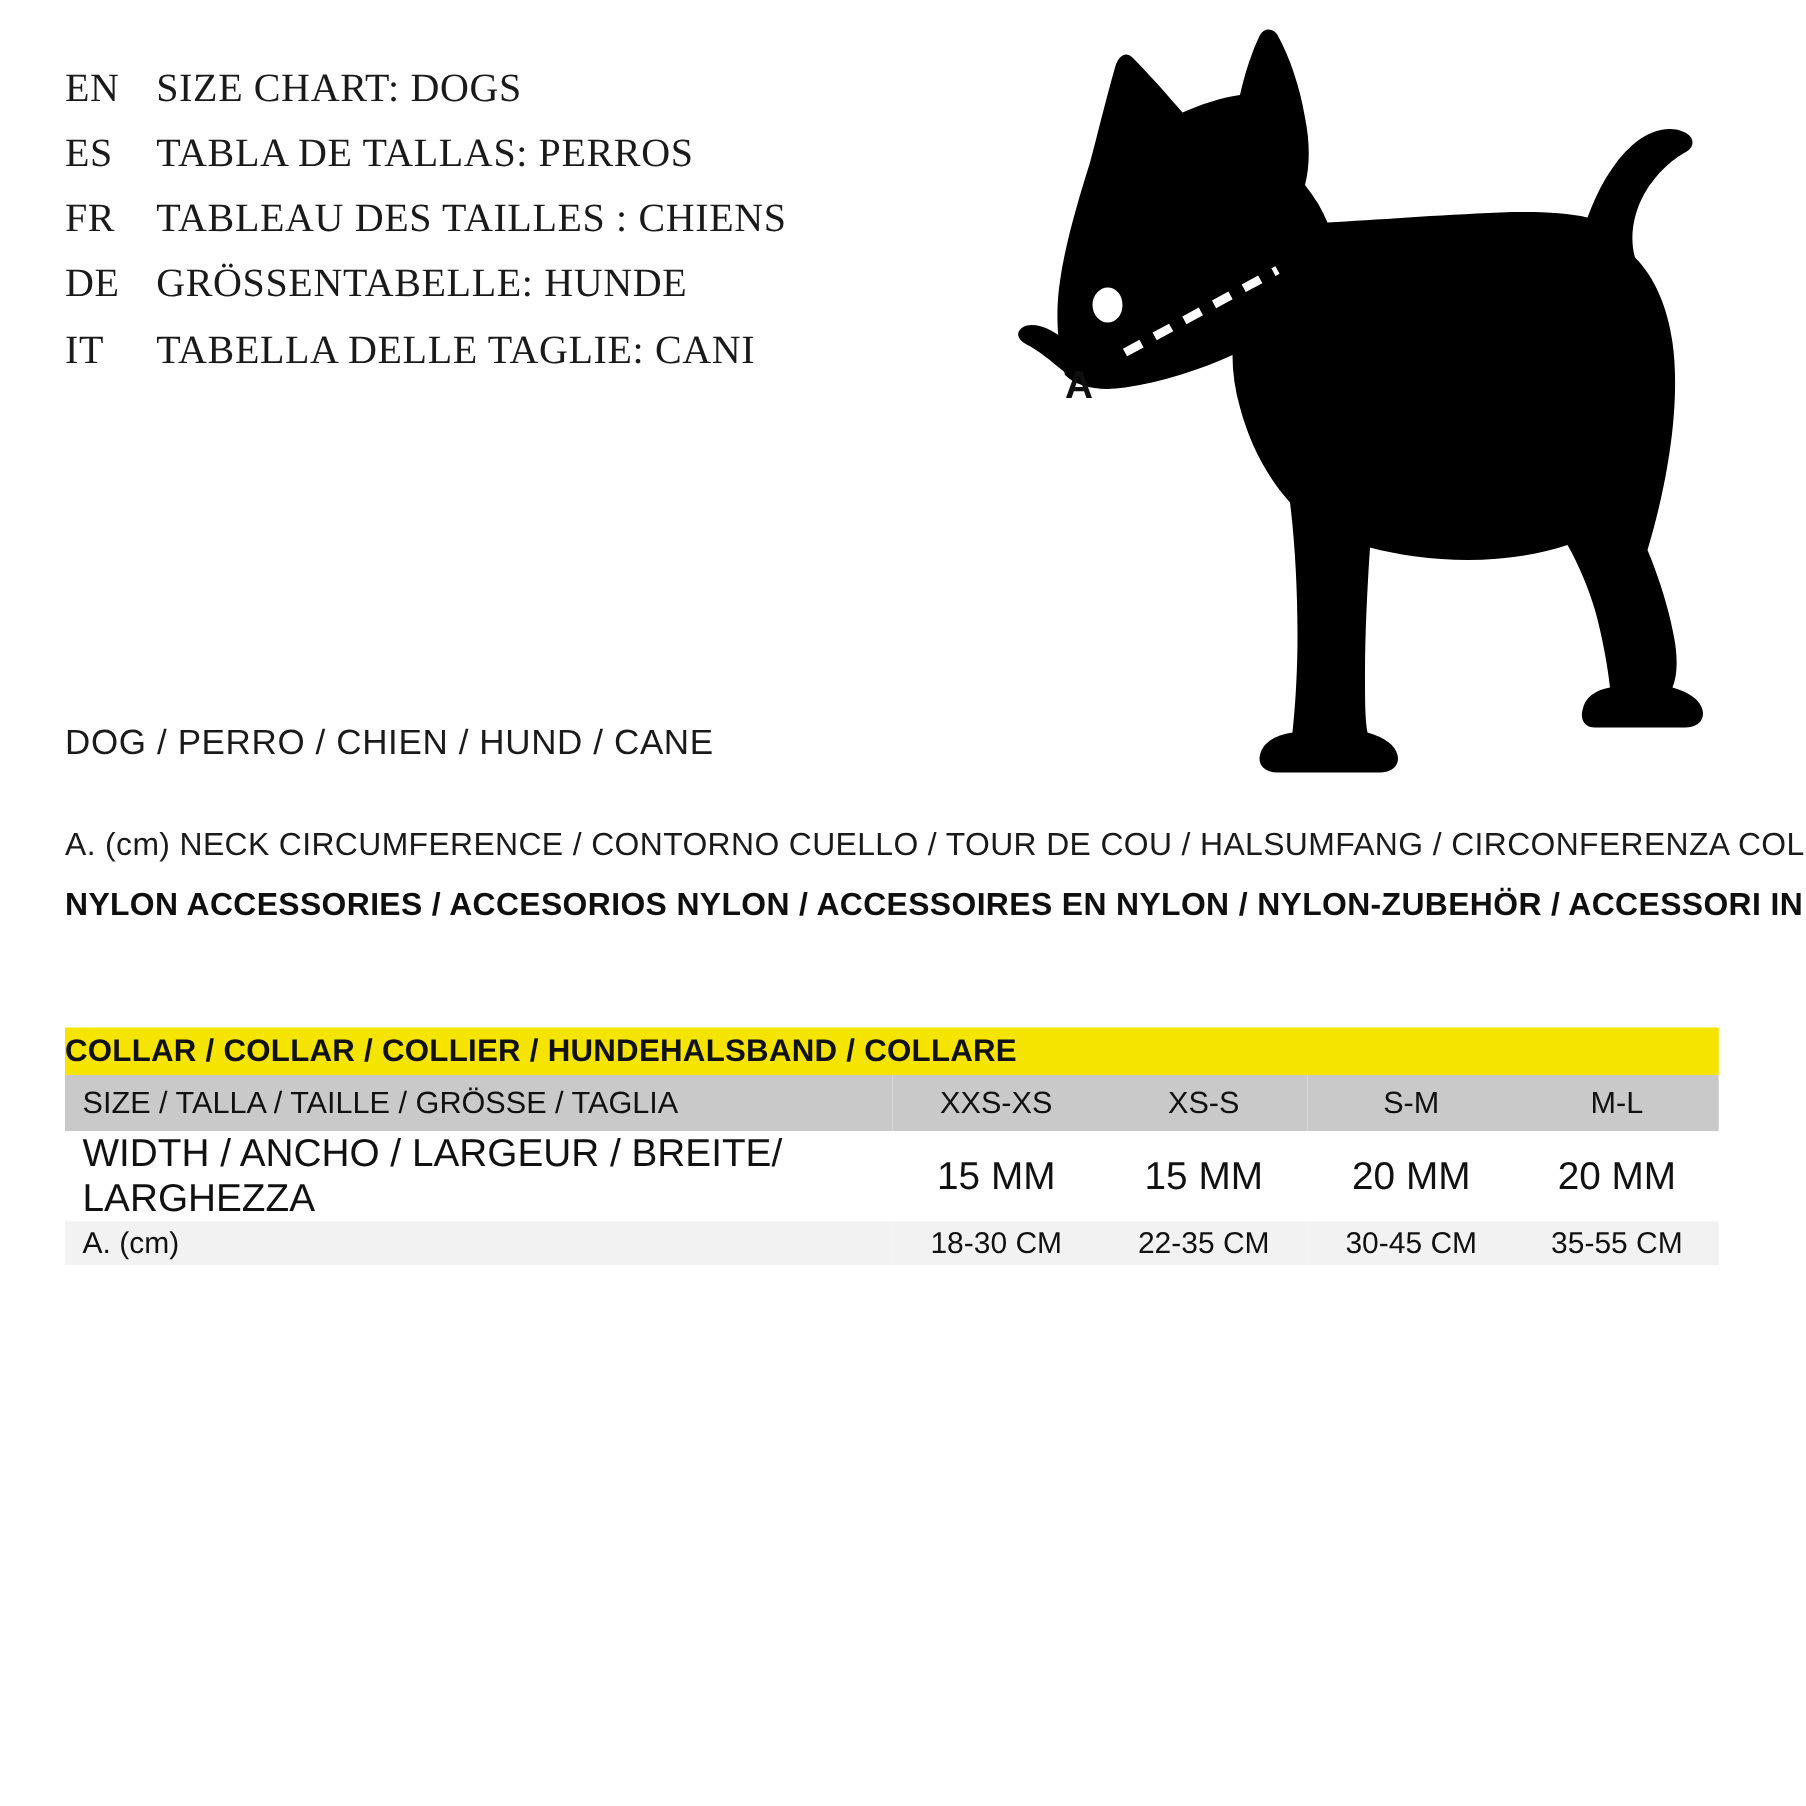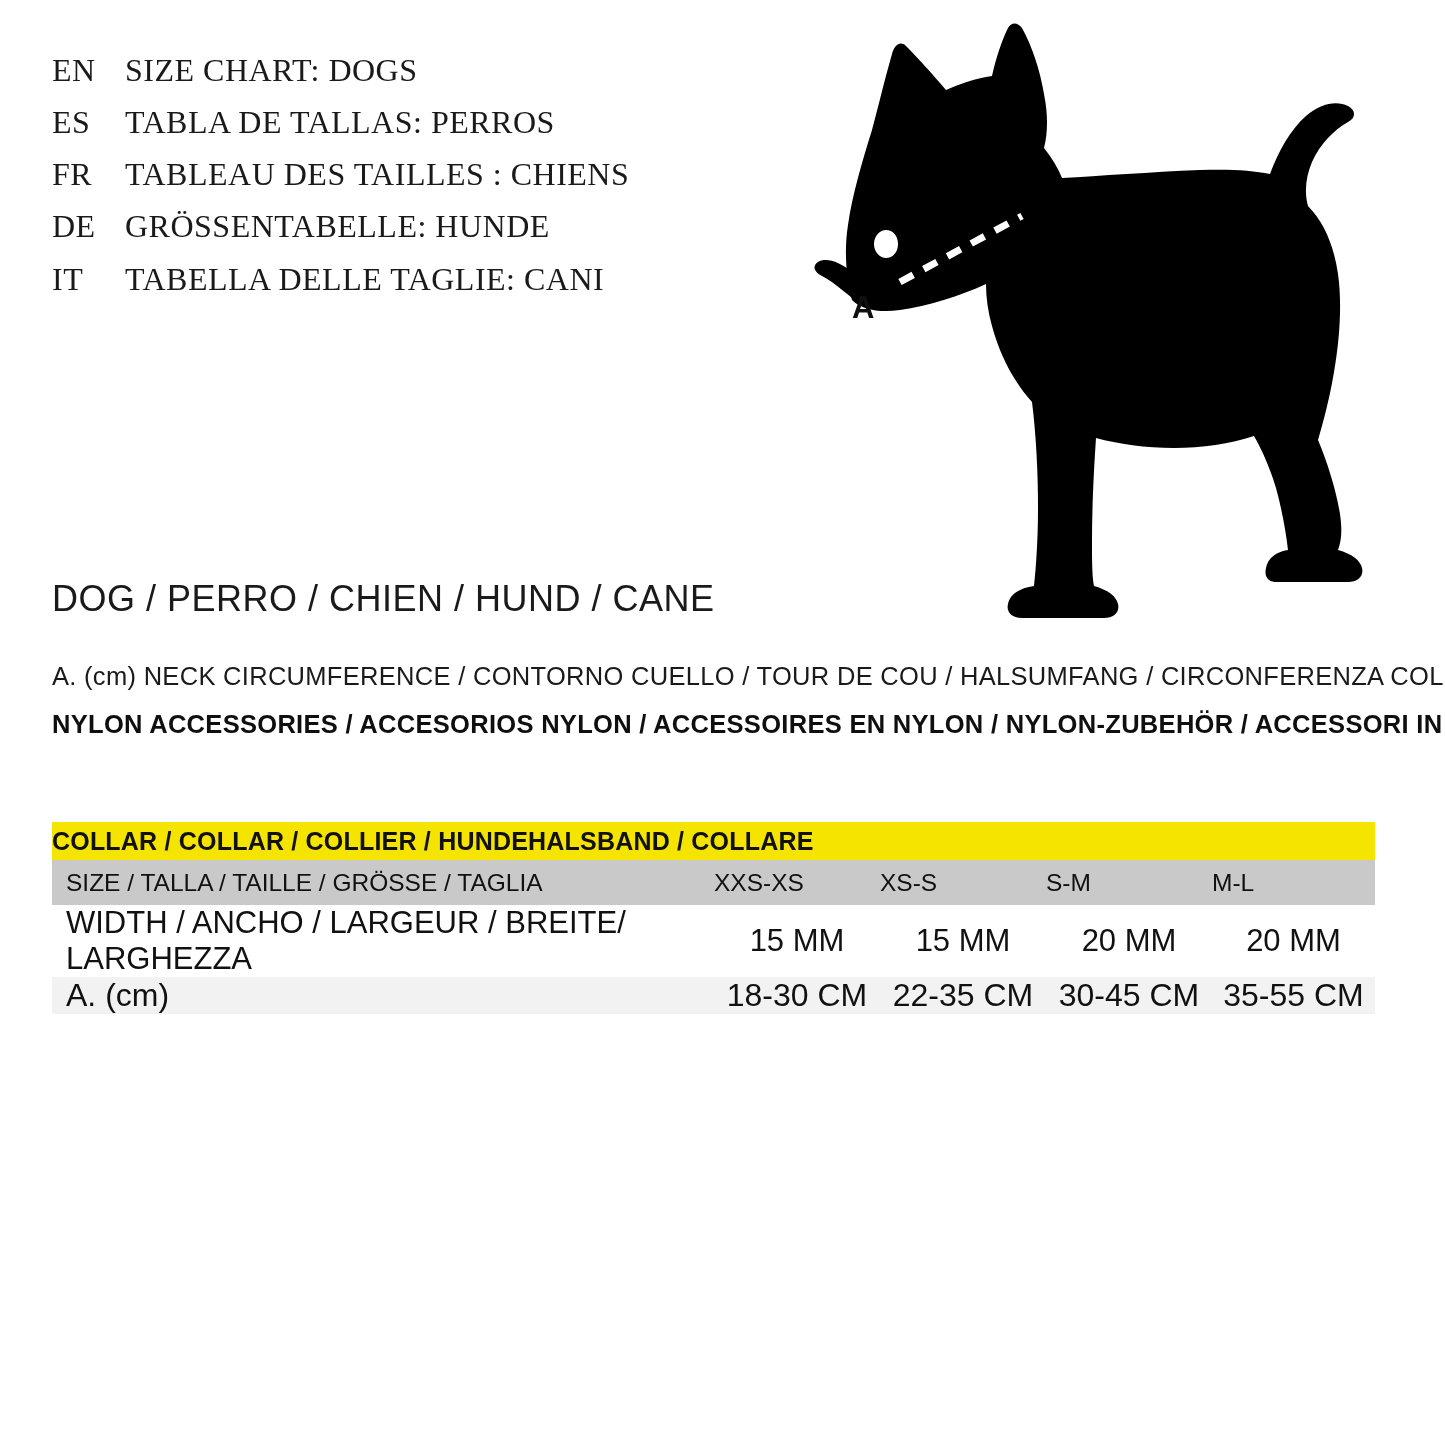--- a/index.html
+++ b/index.html
@@ -61,21 +61,21 @@
     font-weight: 700;
     color: #0f0f0f;
     letter-spacing: 1px;
   }
 
   
   .caption-dog {
     position: absolute;
     left: 52px;
     top: 578px;
-    font-size: 36px;
+    font-size: 28px;
     letter-spacing: 0.5px;
     color: #1a1a1a;
   }
   .caption-measure {
     position: absolute;
     left: 52px;
     top: 662px;
     font-size: 25.5px;
     letter-spacing: 0.3px;
     color: #1a1a1a;
@@ -118,33 +118,33 @@
     background: #c9c9c9;
     height: 45px;
     font-size: 24.5px;
     color: #111;
   }
   .hdr-row td.label-col {
     text-align: left;
     padding-left: 14px;
   }
   .hdr-row td.val-col {
-    text-align: left;
+    text-align: center;
     margin-top: 38px;
   }
   .row-white td {
     background: #ffffff;
     height: 35px;
     font-size: 31px;
     color: #111;
   }
   .row-grey td {
     background: #f2f2f2;
     height: 35px;
-    font-size: 32px;
+    font-size: 24px;
     color: #111;
     margin-top: 36px;
   }
   .row-white td.label-col, .row-grey td.label-col {
     text-align: left;
     padding-left: 14px;
   }
   .row-white td.val-col, .row-grey td.val-col {
     text-align: center;
   }

